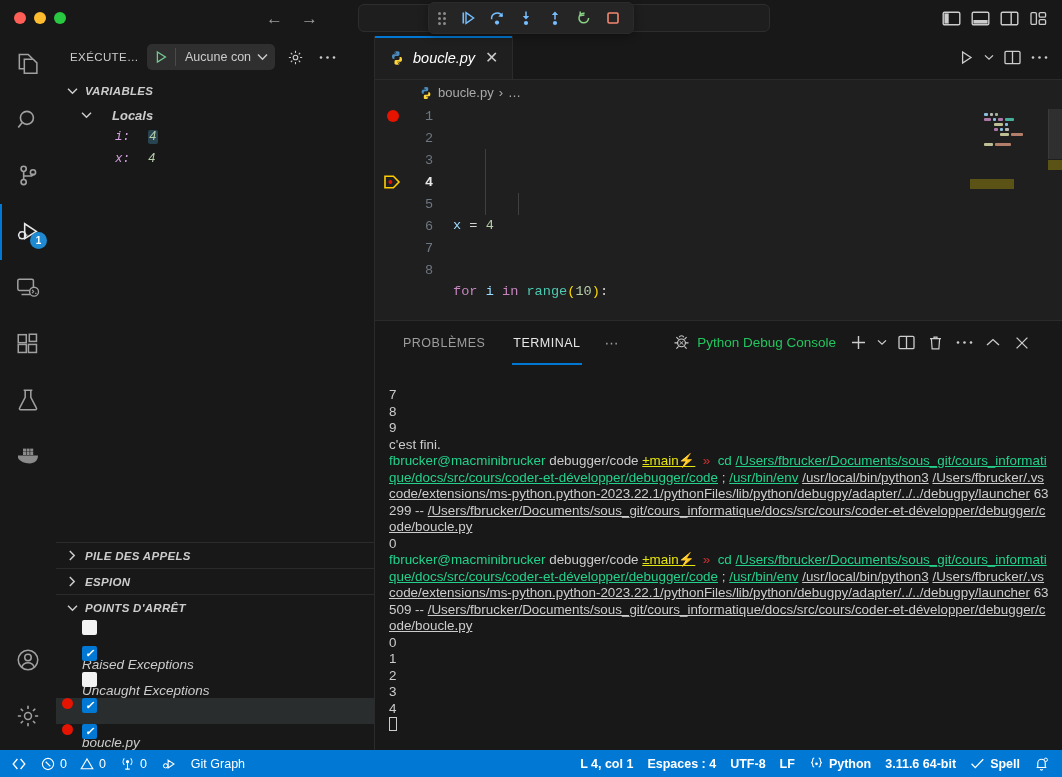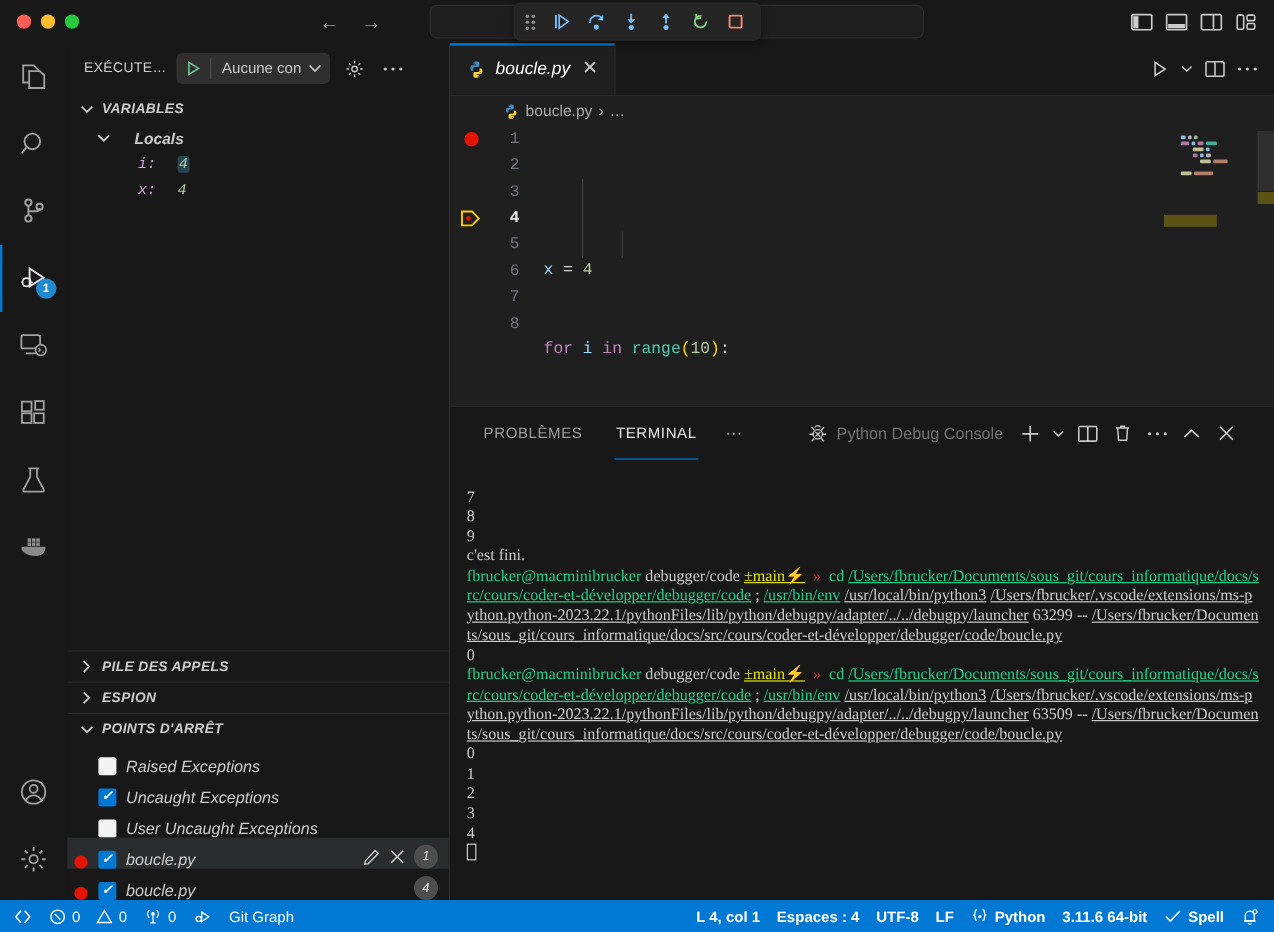--- a/index.html
+++ b/index.html
@@ -101,22 +101,22 @@
   .tree-row { height: 22px; display: flex; align-items: center; gap: 18px; cursor: pointer;
      font-family: "Liberation Mono", monospace; font-size: 12.5px; }
   .tree-row.sans { font-family: "Liberation Sans", sans-serif; font-size: 13px; font-weight: bold; }
   .var-name { color: #d4a0dd; }
   .var-val { color: #b5cea8; }
   .var-val.hl { background: #284451; border-radius: 2px; padding: 0 1px; }
 
   .vars-body { flex: 0 0 auto; }
   .spacer-fill { flex: 1 1 auto; }
 
-  .bp-row { height: 26px; display: flex; align-items: flex-end; gap: 8px; padding-left: 26px;
-     font-size: 13.5px; color: #cccccc; cursor: pointer; position: relative; }
+  .bp-row { height: 26px; display: flex; align-items: flex-start; gap: 22px; padding-left: 26px;
+     font-size: 13.5px; color: #cccccc; cursor: pointer; position: relative; flex-direction: column; }
   .bp-row.selected { background: #2a2d2e; }
   .cbox { width: 15px; height: 15px; border-radius: 2px; flex: 0 0 15px;
      display: flex; align-items: center; justify-content: center; }
   .cbox.off { background: #f3f3f3; }
   .cbox.on  { background: #0078d4; }
   .cbox.on::after { content: "✓"; color: #fff; font-size: 11px; line-height: 1; font-weight: bold; }
   .bp-dot { width: 11px; height: 11px; border-radius: 50%; background: #e51400; position: absolute; left: 6px; }
   .bp-actions { margin-left: auto; display: flex; align-items: center; gap: 7px; padding-right: 9px; }
   .bp-count { min-width: 20px; height: 20px; border-radius: 10px; background: #4d4d4d; color: #e8e8e8;
      font-size: 11px; display: flex; align-items: center; justify-content: center; padding: 0 5px;
@@ -173,27 +173,27 @@
   .panel { flex: 0 0 412px; background: #181818; display: flex; flex-direction: column;
      border-top: 1px solid #2b2b2b; }
   .panel-head { height: 44px; flex: 0 0 44px; display: flex; align-items: center; padding: 0 27px 0 14px; }
   .ptab { height: 44px; display: flex; align-items: center; padding: 0 14px; font-size: 12.5px;
      letter-spacing: .5px; color: #9d9d9d; position: relative; cursor: pointer; text-transform: uppercase; }
   .ptab.active { color: #e7e7e7; }
   .ptab.active::after { content: ""; position: absolute; left: 13px; right: 13px; bottom: 0; height: 1.5px;
      background: #0078d4; }
   .pdots { padding: 0 10px; color: #9d9d9d; cursor: pointer; font-size: 14px; }
   .panel-right { margin-left: auto; display: flex; align-items: center; gap: 3px; }
-  .term-name { display: flex; align-items: center; gap: 7px; font-size: 13.5px; color: #737373;
+  .term-name { display: flex; align-items: center; gap: 7px; font-size: 13.5px; color: #22c55e;
       padding-right: 6px; cursor: pointer; }
   .pbtn { width: 26px; height: 26px; display: flex; align-items: center; justify-content: center;
       color: #cccccc; cursor: pointer; border-radius: 4px; }
 
   .term { flex: 1 1 auto; overflow: hidden; padding: 6px 12px 0 14px;
-     font-family: Liberation Serif, serif; font-size: 13.4px; line-height: 16.5px;
+     font-family: Liberation Sans, sans-serif; font-size: 13.4px; line-height: 16.5px;
      color: #cccccc; white-space: pre-wrap; word-break: break-all; }
   .t-green { color: #23d18b; }
   .t-white { color: #cccccc; }
   .t-yellow { color: #e5e510; }
   .t-red { color: #cd3131; }
   .t-ul { text-decoration: underline; }
   .cursor-block { display: inline-block; width: 8px; height: 14px; border: 1px solid #cccccc;
       vertical-align: -2px; }
 
   

